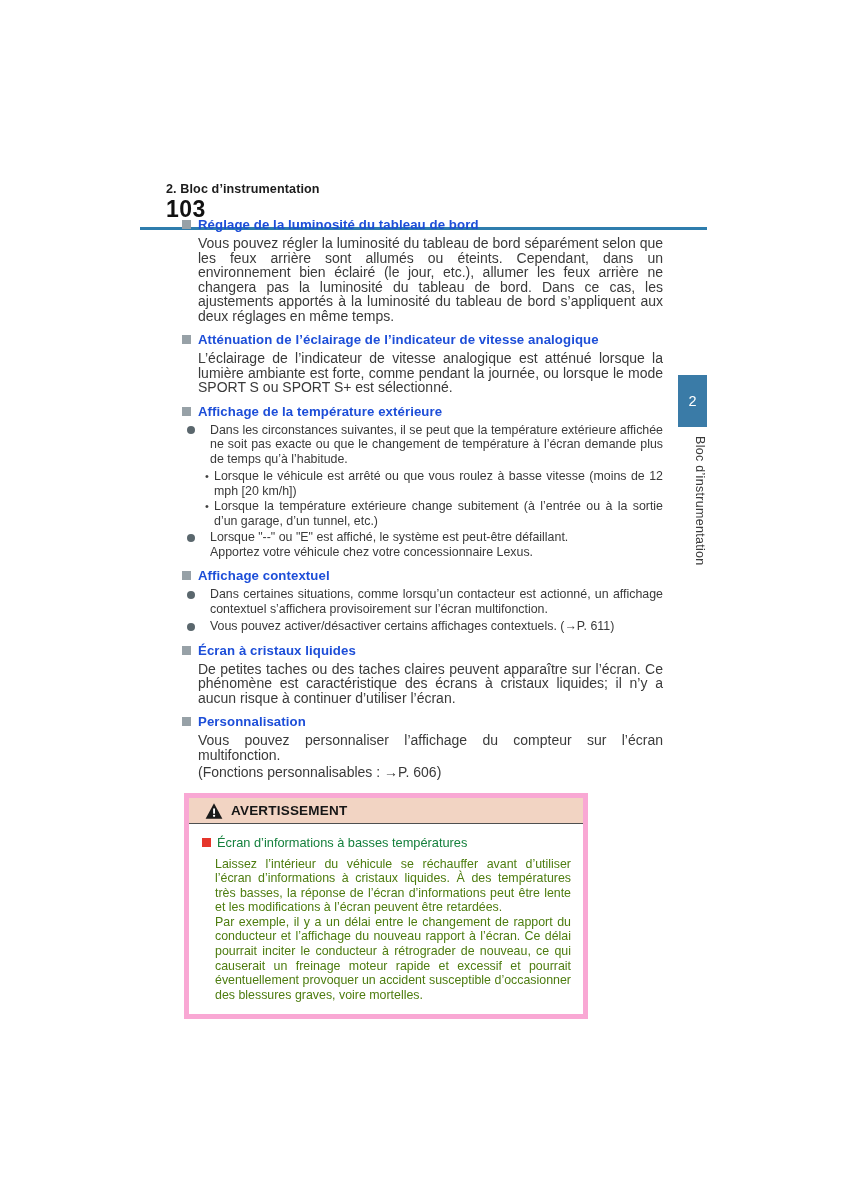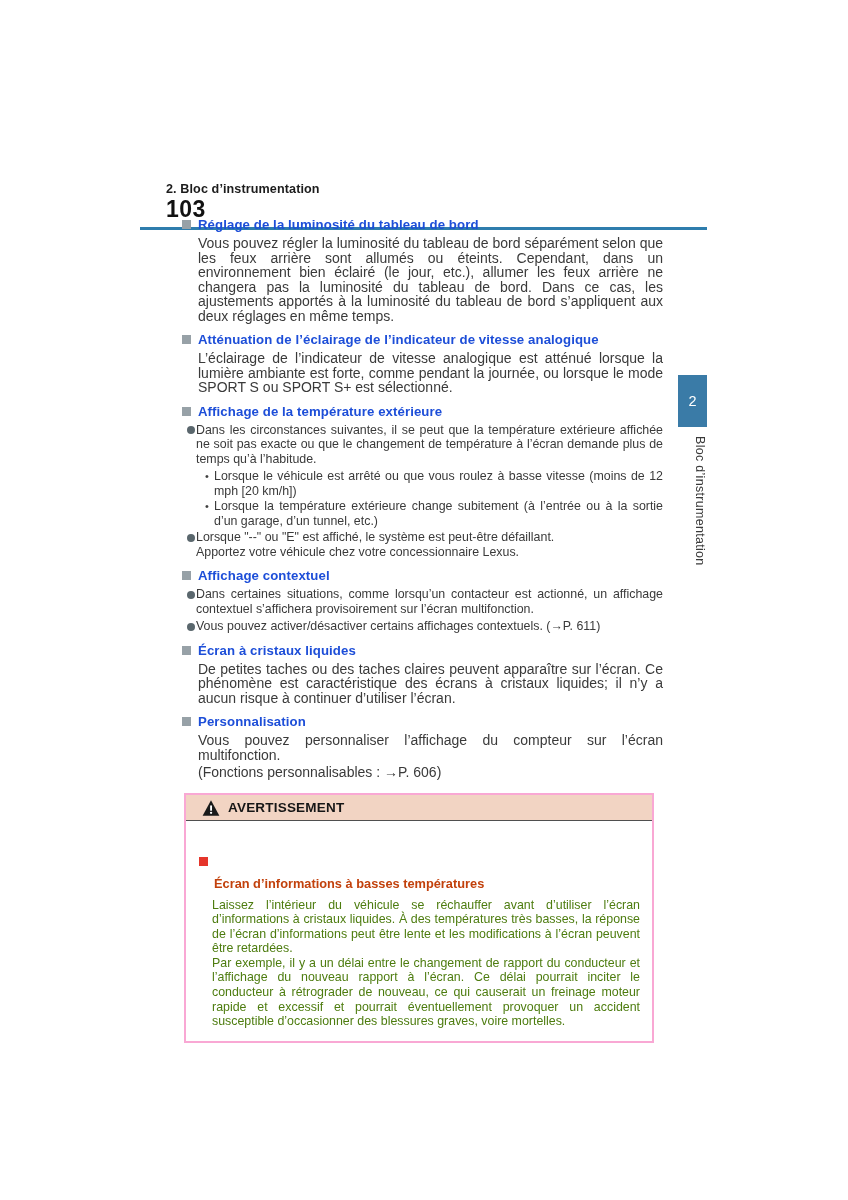--- a/index.html
+++ b/index.html
@@ -30,41 +30,41 @@
   .para{
     margin:0 0 3px 16px;font-size:14px;line-height:14.5px;
     text-align:justify;color:#3a3a3a;white-space:pre-line;
   }
   .bullet-item{display:flex;margin:2px 0 3px 0;}
   .dot-marker{
     flex:0 0 8px;width:8px;height:8px;border-radius:50%;
     background:#5a676d;margin:3.5px 0 0 5px;
   }
   .bullet-text{
-    margin-left:1px;flex:1;font-size:12.4px;line-height:14.5px;
+    margin-left:15px;flex:1;font-size:12.4px;line-height:14.5px;
     text-align:justify;white-space:pre-line;
   }
   .sub-item{display:flex;margin:1px 0 1px 23px;}
   .sub-marker{flex:0 0 9px;color:#3f3f3f;font-size:11px;line-height:14.5px;}
   .sub-text{flex:1;font-size:12.4px;line-height:14.5px;text-align:justify;}
 
   
   .warning-box{
-    margin:13px 0 0 2px;width:470px;border:2px solid #f9a8d4;box-sizing:border-box;background:#fff;
+    margin:13px 0 0 2px;width:404px;border:5px solid #f9a8d4;box-sizing:border-box;background:#fff;
   }
   .warning-header{
     display:flex;align-items:center;background:#f2d4c3;border-bottom:1px solid #4f4f4f;
     padding:5px 10px 4px 16px;
   }
   .warning-icon{margin-right:8px;display:inline-flex;}
   .warning-title{font-size:13.5px;font-weight:bold;color:#161616;letter-spacing:.2px;}
   .warning-body{padding:11px 12px 12px 12px;}
   .warning-subtitle{display:flex;align-items:center;margin:0 0 7px 1px;}
   .red-marker{flex:0 0 9px;width:9px;height:9px;background:#e5352b;margin-right:6px;}
-  .warning-subtitle-text{font-size:12.8px;font-weight:bold;color:#c2410c;margin-top:44px;}
+  .warning-subtitle-text{font-size:12.8px;font-weight:normal;color:#15803d;}
   .warning-para{
     margin:0 0 0 14px;font-size:12.4px;line-height:14.6px;text-align:justify;color:#4d7c0f;
   }
 
   
   .side-tab{
     position:absolute;left:678px;top:375px;width:29px;height:52px;background:#3a7ba7;
     display:flex;align-items:center;justify-content:center;
   }
   .side-tab-number{color:#ffffff;font-size:14.5px;}

